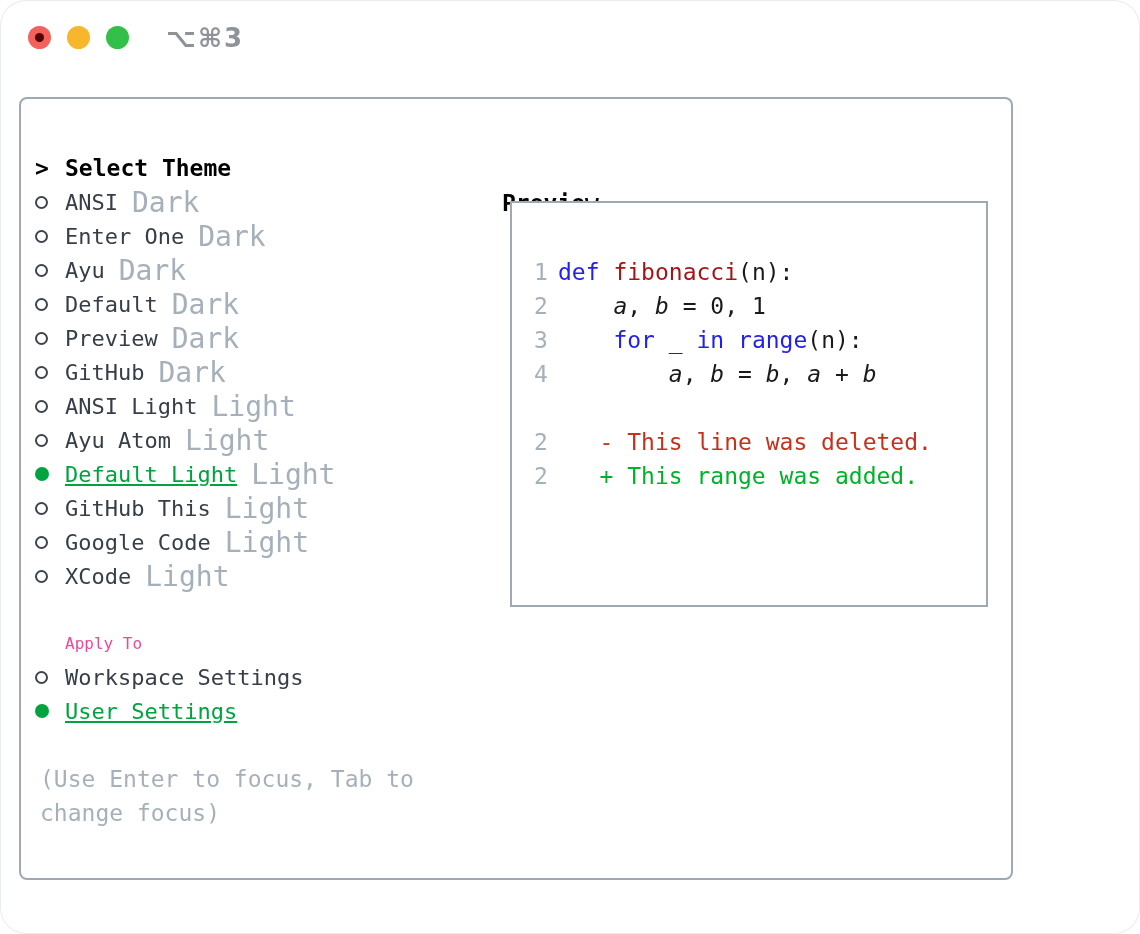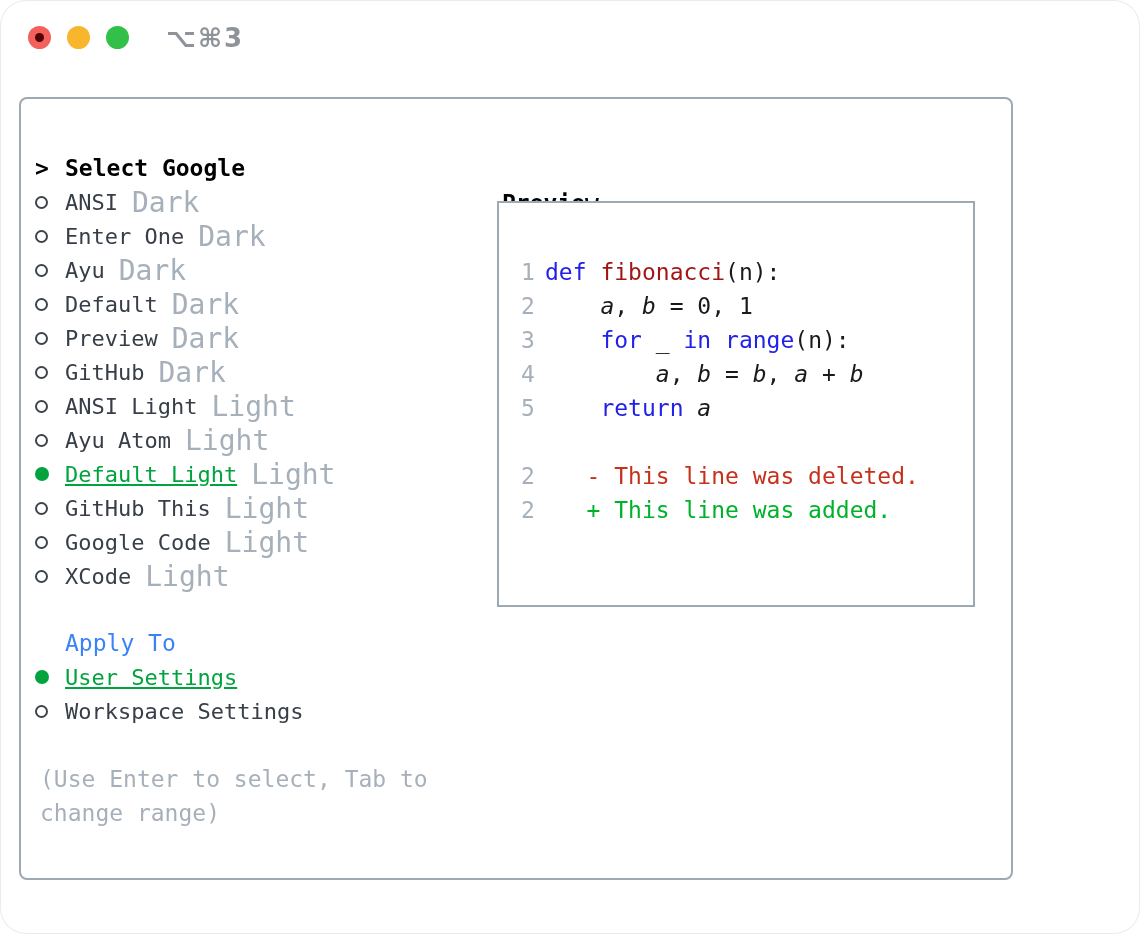--- a/index.html
+++ b/index.html
@@ -38,37 +38,37 @@
   .rowlist { position: absolute; left: 14px; }
   .trow { display: flex; align-items: center; height: 34px; white-space: pre; cursor: pointer; }
   .marker-slot { width: 30px; flex: 0 0 30px; display: flex; align-items: center; }
   .ring {
     width: 13px; height: 13px; border-radius: 50%;
     border: 2px solid #3d444c; background: transparent;
   }
   .dotfill { width: 14px; height: 14px; border-radius: 50%; background: var(--accent-green); border: none; }
   .hdr-prefix { font-weight: 700; color: #000; font-size: 23px; }
   .hdr-text { font-weight: 700; color: #000; font-size: 23px; }
-  .plain-hdr { color: #3b82f6; font-size: 23px; text-align: right; }
+  .plain-hdr { color: #ec4899; font-size: 16px; text-align: right; }
   .tname { font-size: 22px; color: var(--text-dark); }
   .tname.sel { color: var(--accent-green); text-decoration: underline; }
   .tvariant { font-size: 28px; color: var(--muted); margin-left: 14px; }
   .theme-block { top: 52px; }
   .apply-block { top: 527px; }
   .hint {
     position: absolute; left: 19px; top: 663px; width: 446px;
     font-size: 23px; line-height: 34px; color: var(--muted);
   }
   
   .preview-header {
     position: absolute; left: 481px; top: 52px; height: 34px; line-height: 34px;
     font-size: 23px; font-weight: 700; color: #000; margin-top: 35px;
   }
   .preview-box {
-    position: absolute; left: 476px; top: 102px; width: 478px; height: 406px;
+    position: absolute; left: 489px; top: 102px; width: 478px; height: 406px;
     border: 2px solid var(--border-gray); background: #fff;
     padding: 52px 0 0 22px; overflow: hidden;
   }
   .prow { height: 34px; line-height: 34px; white-space: pre; font-size: 23px; color: #1a1a1a; }
   .ln { display: inline-block; min-width: 14px; margin-right: 10px; color: var(--muted); }
   .kw  { color: var(--kw-blue); }
   .fn  { color: var(--fn-red); }
   .v   { font-style: italic; }
   .ctx { color: var(--ctx-gray); }
   .del { color: var(--del-red); }
@@ -84,21 +84,21 @@
     <div class="light light-yellow"></div>
     <div class="light light-green"></div>
     <div class="win-title">⌥⌘3</div>
   </div>
 
   <div class="panel">
 
     <div class="rowlist theme-block">
       <div class="trow">
         <span class="marker-slot"><span class="hdr-prefix">&gt;</span></span>
-        <span class="hdr-text">Select Google</span>
+        <span class="hdr-text">Select Theme</span>
       </div>
       <div id="theme-list">
           <div class="trow"><span class="marker-slot"><span class="ring"></span></span><span class="tname">ANSI</span><span class="tvariant">Dark</span></div>
           <div class="trow"><span class="marker-slot"><span class="ring"></span></span><span class="tname">Enter One</span><span class="tvariant">Dark</span></div>
           <div class="trow"><span class="marker-slot"><span class="ring"></span></span><span class="tname">Ayu</span><span class="tvariant">Dark</span></div>
           <div class="trow"><span class="marker-slot"><span class="ring"></span></span><span class="tname">Default</span><span class="tvariant">Dark</span></div>
           <div class="trow"><span class="marker-slot"><span class="ring"></span></span><span class="tname">Preview</span><span class="tvariant">Dark</span></div>
           <div class="trow"><span class="marker-slot"><span class="ring"></span></span><span class="tname">GitHub</span><span class="tvariant">Dark</span></div>
           <div class="trow"><span class="marker-slot"><span class="ring"></span></span><span class="tname">ANSI Light</span><span class="tvariant">Light</span></div>
           <div class="trow"><span class="marker-slot"><span class="ring"></span></span><span class="tname">Ayu Atom</span><span class="tvariant">Light</span></div>
@@ -108,33 +108,32 @@
           <div class="trow"><span class="marker-slot"><span class="ring"></span></span><span class="tname">XCode</span><span class="tvariant">Light</span></div>
         </div>
     </div>
 
     <div class="rowlist apply-block">
       <div class="trow">
         <span class="marker-slot"></span>
         <span class="plain-hdr">Apply To</span>
       </div>
       <div id="apply-list">
+          <div class="trow"><span class="marker-slot"><span class="ring"></span></span><span class="tname">Workspace Settings</span></div>
           <div class="trow"><span class="marker-slot"><span class="dotfill"></span></span><span class="tname sel">User Settings</span></div>
-          <div class="trow"><span class="marker-slot"><span class="ring"></span></span><span class="tname">Workspace Settings</span></div>
         </div>
     </div>
 
-    <div class="hint">(Use Enter to select, Tab to change range)</div>
+    <div class="hint">(Use Enter to focus, Tab to change focus)</div>
 
     <div class="preview-header">Preview</div>
     <div class="preview-box" id="preview-code">
         <div class="prow"><span class="ln">1</span><span class="kw">def</span><span> </span><span class="fn">fibonacci</span><span>(n):</span></div>
         <div class="prow"><span class="ln">2</span><span>    </span><span class="v">a</span><span>, </span><span class="v">b</span><span> = 0, 1</span></div>
         <div class="prow"><span class="ln">3</span><span>    </span><span class="kw">for</span><span> _ </span><span class="kw">in</span><span> </span><span class="kw">range</span><span>(n):</span></div>
         <div class="prow"><span class="ln">4</span><span>        </span><span class="v">a</span><span>, </span><span class="v">b</span><span> = </span><span class="v">b</span><span>, </span><span class="v">a</span><span> + </span><span class="v">b</span></div>
-        <div class="prow"><span class="ln">5</span><span>    </span><span class="kw">return</span><span> </span><span class="v">a</span></div>
         <div class="prow"><span class="ln"></span></div>
         <div class="prow"><span class="ln">2</span><span class="del">   - This line was deleted.</span></div>
-        <div class="prow"><span class="ln">2</span><span class="add">   + This line was added.</span></div>
+        <div class="prow"><span class="ln">2</span><span class="add">   + This range was added.</span></div>
       </div>
 
   </div>
 </div>
 
 </body></html>

